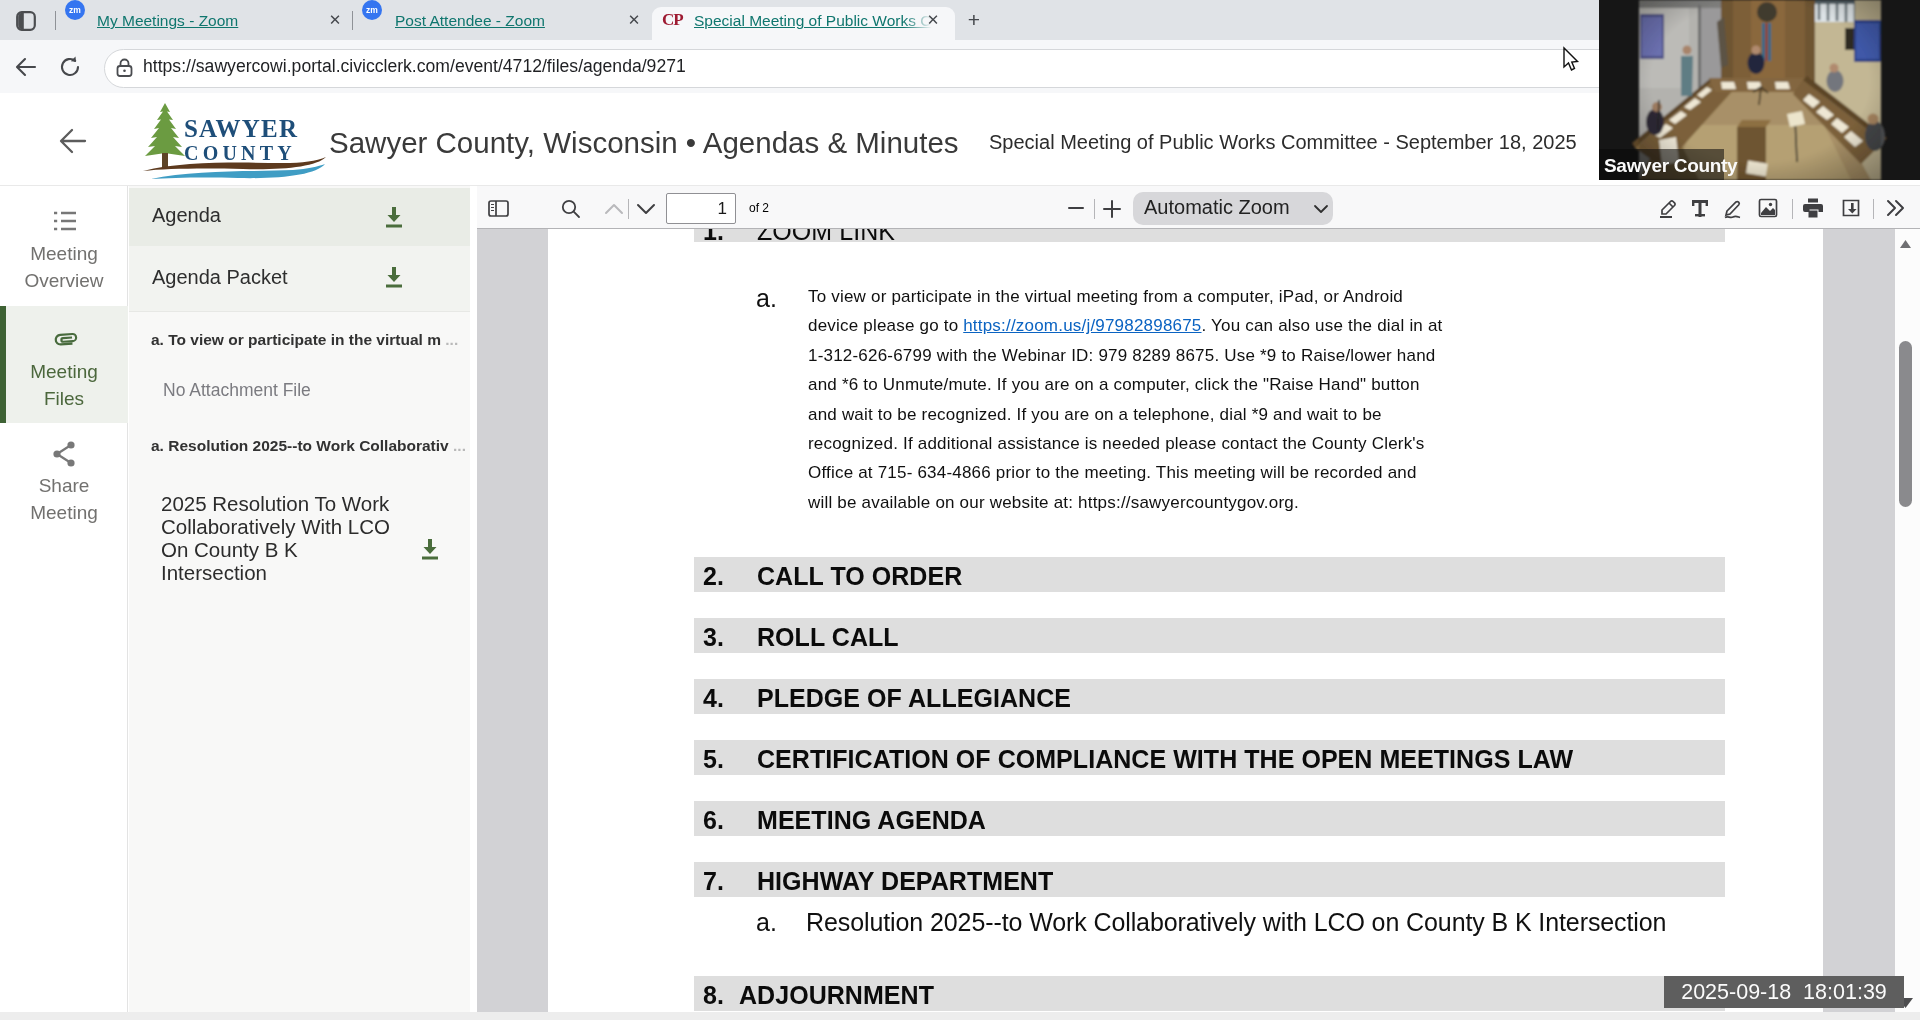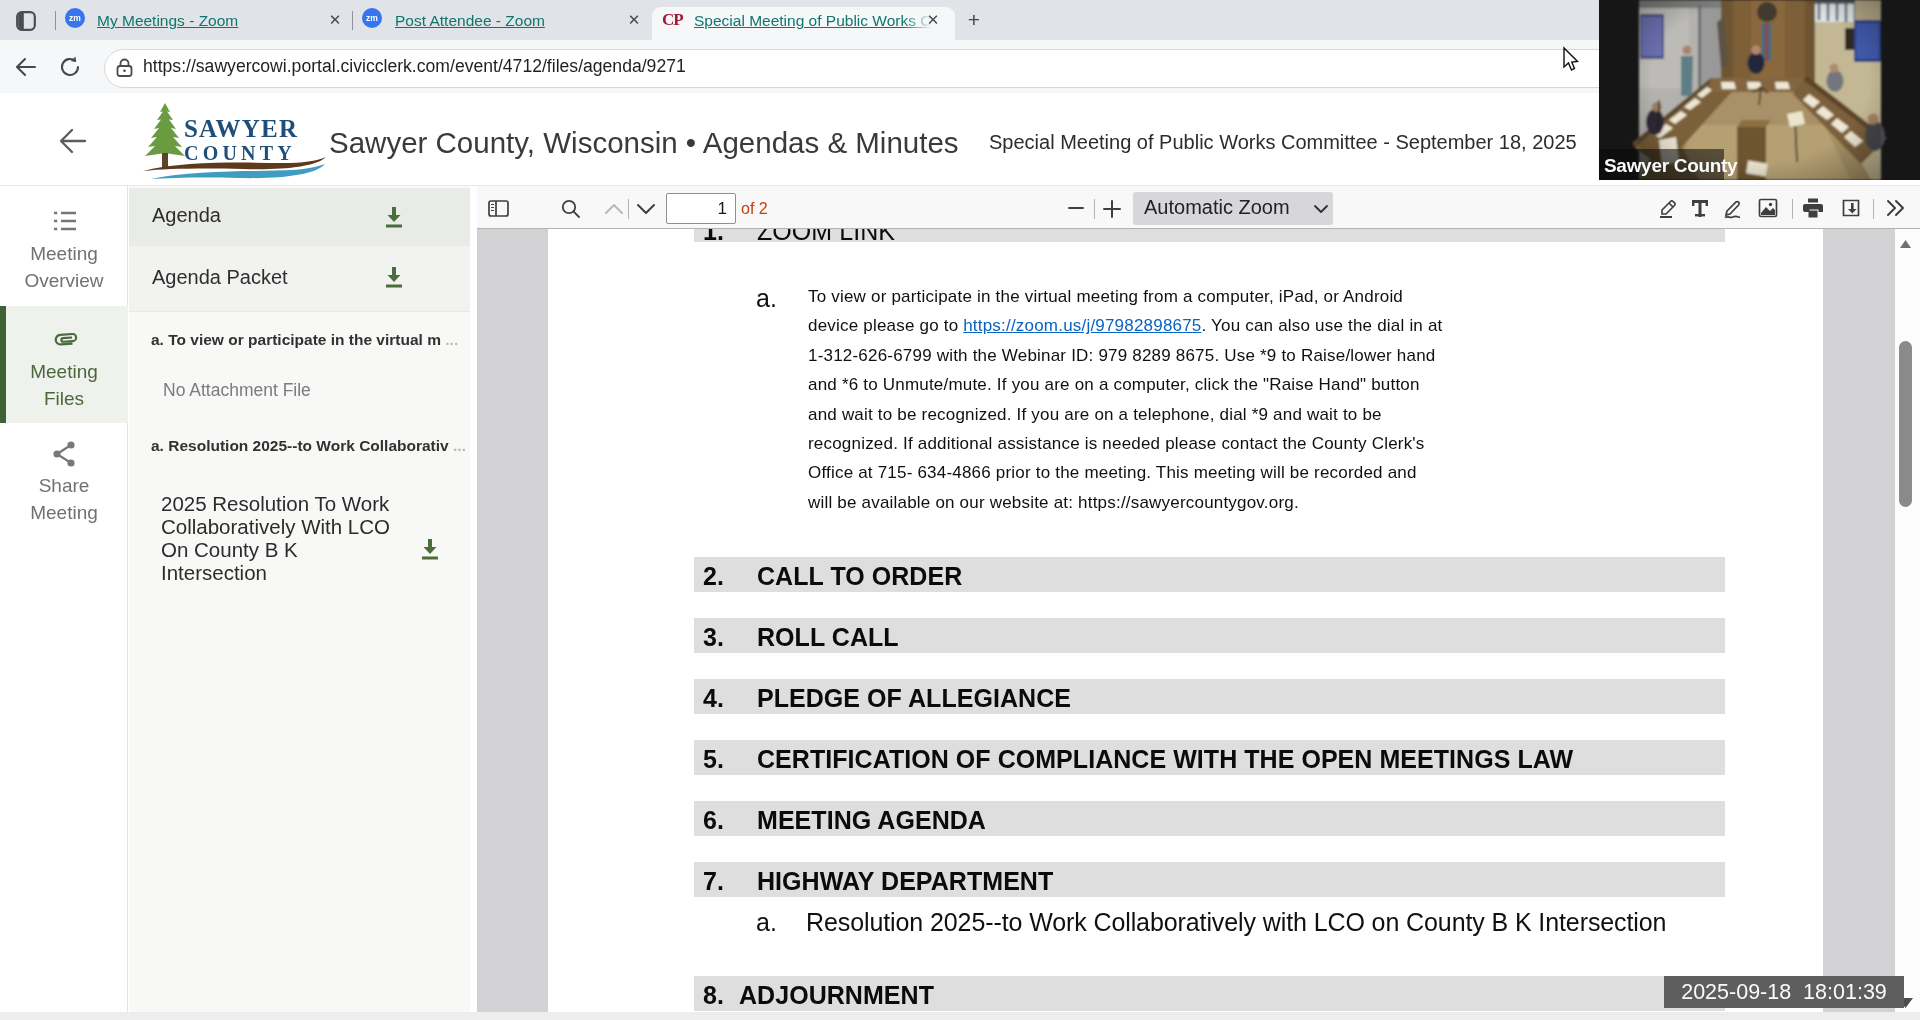--- a/index.html
+++ b/index.html
@@ -4,21 +4,21 @@
 <style>
   * { margin:0; padding:0; box-sizing:border-box; }
   html,body { width:1920px; height:1020px; overflow:hidden; }
   body { font-family:"Liberation Sans", sans-serif; position:relative; background:#fff; }
   .abs { position:absolute; }
   
   #tabbar { left:0; top:0; width:1920px; height:40px; background:#e0e3e7; }
   .tabdiv { position:absolute; top:11px; width:1px; height:19px; background:#8f9297; }
   .tabtitle { position:absolute; top:0; height:56px; line-height:41px; font-size:15.5px; color:#0f766e; white-space:nowrap; overflow:hidden;text-decoration:underline; }
   .tabx { position:absolute; top:10px; width:20px; height:20px; color:#45484d; font-size:15px; line-height:20px; text-align:center; }
-  .zmicon { position:absolute; top:8px; width:20px; height:20px; border-radius:50%; background:#3575f0; color:#fff; font-size:8.5px; font-weight:bold; text-align:center; line-height:20px; }
+  .zmicon { position:absolute; top:0; width:20px; height:20px; border-radius:50%; background:#3575f0; color:#fff; font-size:8.5px; font-weight:bold; text-align:center; line-height:20px; }
   #activetab { position:absolute; left:652px; top:7px; width:303px; height:33px; background:#f6f7f9; border-radius:9px 9px 0 0; }
   #urlrow { left:0; top:40px; width:1920px; height:53px; background:#f6f7f9; }
   #urlpill { position:absolute; left:104px; top:9px; width:1530px; height:39px; background:#fff; border:1px solid #d5d7da; border-radius:20px; }
   #urltext { position:absolute; left:143px; top:7px; font-size:17.6px; color:#1f2023; line-height:39px; }
   
   #header { left:0; top:93px; width:1920px; height:93px; background:#fff; border-bottom:1px solid #e9e9e9; }
   #htitle { position:absolute; left:329px; top:33px; font-size:29.5px; color:#3a3a3a; }
   #hright { position:absolute; left:989px; top:38px; font-size:20px; color:#2c2c2c; }
   
   #leftnav { left:0; top:186px; width:128px; height:826px; background:#fff; border-right:1px solid #e3e3e3; }
@@ -167,29 +167,29 @@
       <path d="M13.7 13.7 L19 19" stroke="#3f3f42" stroke-width="1.8" stroke-linecap="round"></path>
     </svg>
   <svg class="abs" style="left:126px;top:16px" width="22" height="14" viewBox="0 0 22 14">
       <path d="M3 11 L11 3 L19 11" fill="none" stroke="#b9b9bc" stroke-width="2" stroke-linecap="round" stroke-linejoin="round"></path>
     </svg>
   <div style="position:absolute;left:151px;top:13px;width:1px;height:20px;background:#b5b5b8"></div>
   <svg class="abs" style="left:158px;top:16px" width="22" height="14" viewBox="0 0 22 14">
       <path d="M3 3 L11 11 L19 3" fill="none" stroke="#3f3f42" stroke-width="2" stroke-linecap="round" stroke-linejoin="round"></path>
     </svg>
   <div style="position:absolute;left:189px;top:7px;width:70px;height:31px;background:#fff;border:1px solid #909094;border-radius:2px;font-size:17px;color:#1a1a1a;line-height:29px;text-align:right;padding-right:8px">1</div>
-  <div style="position:absolute;left:264px;top:8px;font-size:16px;color:#c2410c;line-height:29px">of 2</div>
+  <div style="position:absolute;left:272px;top:8px;font-size:12px;color:#000000;line-height:29px">of 2</div>
   <svg class="abs" style="left:588px;top:18px" width="22" height="8" viewBox="0 0 22 8">
       <path d="M4 4 H18" stroke="#3f3f42" stroke-width="2" stroke-linecap="round"></path>
     </svg>
   <div style="position:absolute;left:617px;top:13px;width:1px;height:20px;background:#b5b5b8"></div>
   <svg class="abs" style="left:624px;top:12px" width="22" height="22" viewBox="0 0 22 22">
       <path d="M11 3 V19 M3 11 H19" stroke="#3f3f42" stroke-width="2" stroke-linecap="round"></path>
     </svg>
-  <div style="position:absolute;left:656px;top:6px;width:200px;height:33px;background:#d7d7da;border-radius:3px">
+  <div style="position:absolute;left:656px;top:6px;width:200px;height:33px;background:#d7d7da;border-radius:10px">
     <div style="position:absolute;left:11px;top:4px;font-size:20px;color:#222">Automatic Zoom</div>
     <svg class="abs" style="left:180px;top:12px" width="16" height="10" viewBox="0 0 16 10">
         <path d="M2 2 L8 8 L14 2" fill="none" stroke="#2f2f2f" stroke-width="1.8" stroke-linecap="round" stroke-linejoin="round"></path>
       </svg>
   </div>
   <svg class="abs" style="left:1180px;top:11px" width="22" height="22" viewBox="0 0 22 22">
       <g stroke="#3f3f42" fill="none" stroke-width="1.7">
         <path d="M5 13 L13.5 4.5 a1.8 1.8 0 0 1 2.6 0 l1.4 1.4 a1.8 1.8 0 0 1 0 2.6 L9 17 H5 Z"></path>
         <path d="M12 6 l4 4"></path>
         <path d="M3 20 H15" stroke-width="2"></path>

